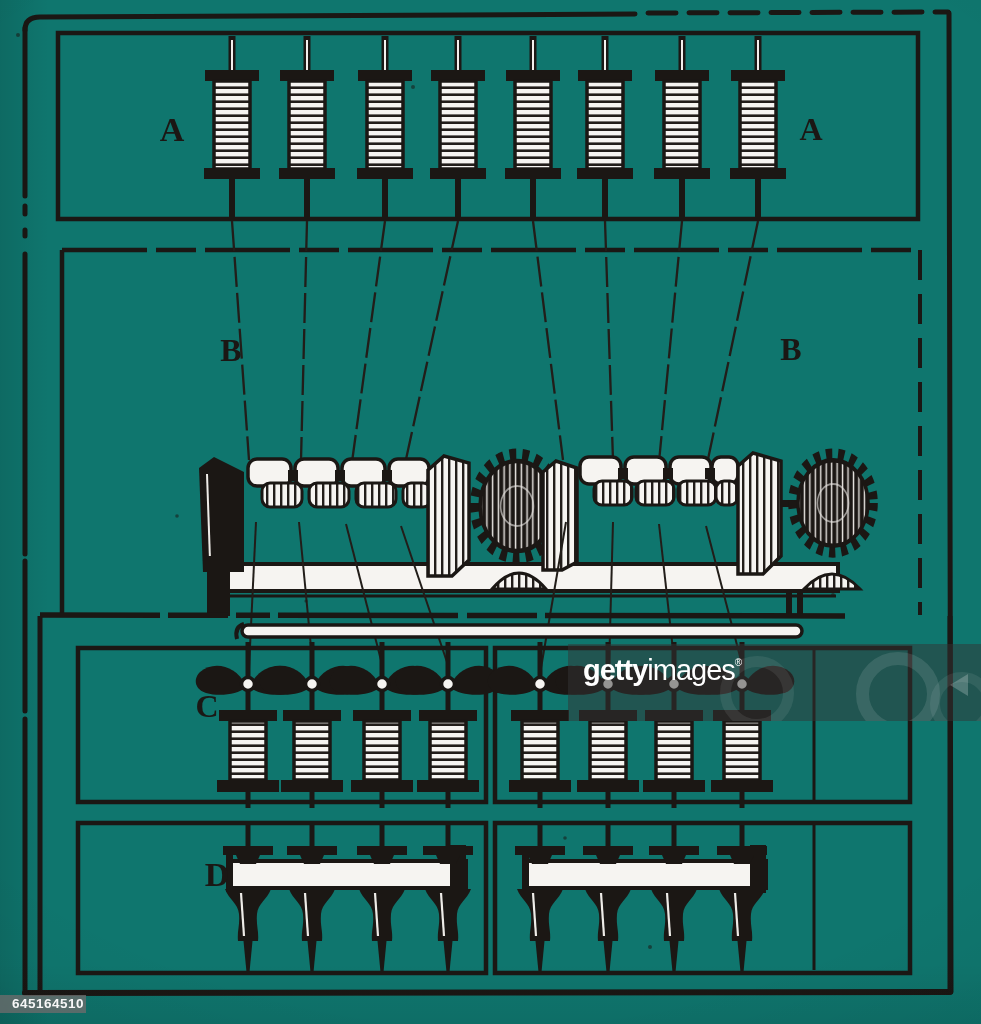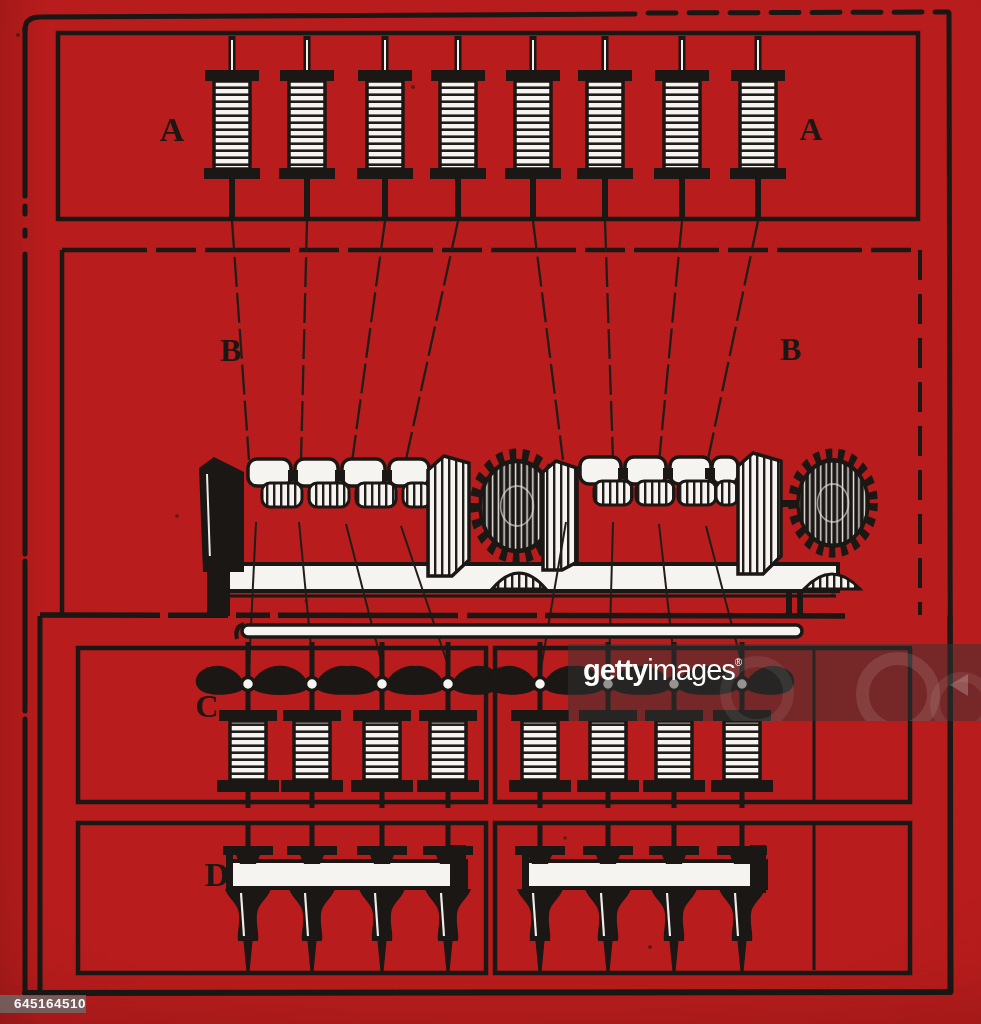--- a/index.html
+++ b/index.html
@@ -1,20 +1,19 @@
 <!DOCTYPE html>
 <html><head>
 <meta charset="utf-8">
 <style>
   html,body{margin:0;padding:0;background:#d8d5d1;}
   .stage{
     position:relative;width:981px;height:1024px;overflow:hidden;
-    background:#b91c1c;
+    background:#0f766e;
     font-family:"Liberation Sans", sans-serif;
-    text-align:right;
   }
   .stage svg{position:absolute;left:0;top:0;}
   
   .vignette{
     position:absolute;left:0;top:0;width:981px;height:1024px;pointer-events:none;
     background:
       radial-gradient(125% 95% at 50% 44%, rgba(0,0,0,0) 58%, rgba(0,0,0,0.10) 88%, rgba(0,0,0,0.17) 100%),
       linear-gradient(90deg, rgba(0,0,0,0.10), rgba(0,0,0,0) 5%),
       linear-gradient(0deg, rgba(0,0,0,0.07), rgba(0,0,0,0) 6%);
   }
@@ -36,21 +35,21 @@
   .ghost-arrow{
     position:absolute;left:382px;top:30px;width:0;height:0;
     border-top:11px solid transparent;border-bottom:11px solid transparent;
     border-right:18px solid rgba(255,255,255,0.22);
   }
   
   .id-badge{
     position:absolute;left:0;top:995px;width:86px;height:18px;
     background:rgba(108,108,108,0.80);
     color:#f7f7f7;font-size:13.5px;font-weight:700;letter-spacing:0.5px;
-    line-height:18px;padding-left:6px;box-sizing:border-box;white-space:nowrap;
+    line-height:18px;padding-left:12px;box-sizing:border-box;white-space:nowrap;
   }
   text{font-family:"Liberation Serif", serif;fill:#1b1714;font-weight:700;}
 </style>
 </head>
 <body>
 
 <div class="stage">
 
 <svg width="981" height="1024" viewBox="0 0 981 1024" xmlns="http://www.w3.org/2000/svg" xmlns:xlink="http://www.w3.org/1999/xlink">
   <defs>

